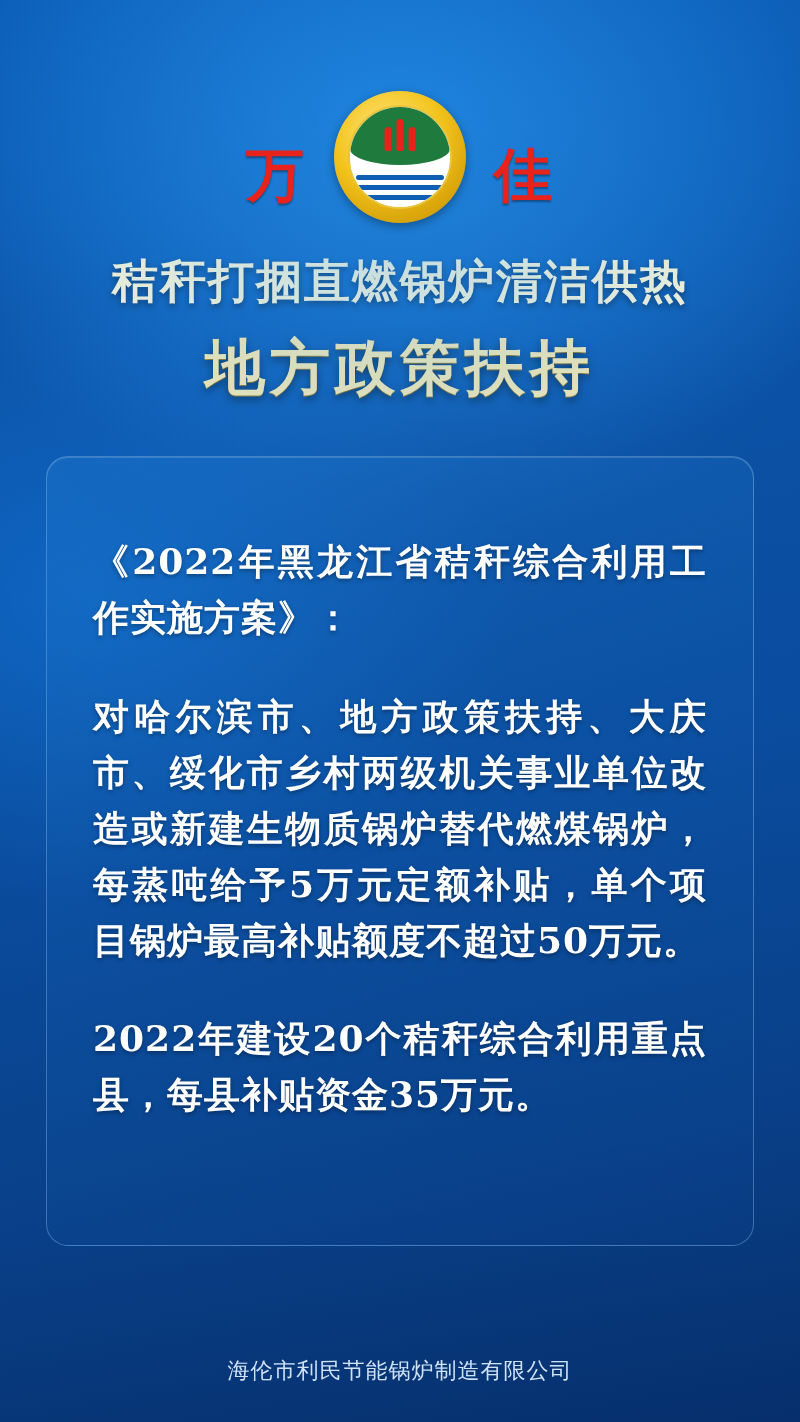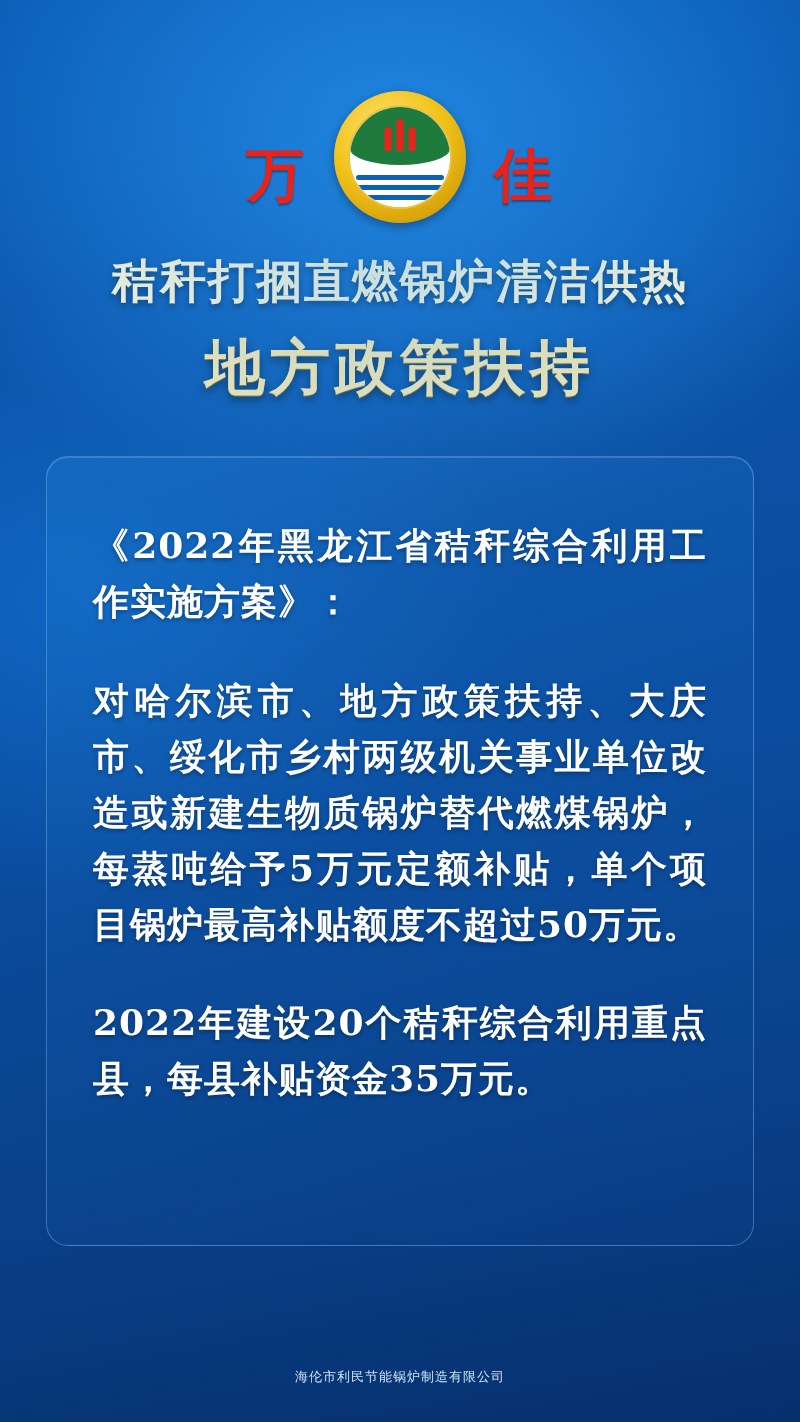--- a/index.html
+++ b/index.html
@@ -148,21 +148,21 @@
   
   .card {
     position: relative;
     margin: 54px auto 0 auto;
     width: 708px;
     min-height: 790px;
     border-radius: 22px;
     background: linear-gradient(160deg, rgba(30,120,205,0.42) 0%, rgba(18,92,175,0.30) 45%, rgba(10,66,140,0.28) 100%);
     border: 1px solid rgba(160,205,245,0.35);
     box-shadow: inset 0 1px 0 rgba(255,255,255,0.16);
-    padding: 60px 46px 40px 46px;
+    padding: 76px 46px 40px 46px;
     box-sizing: border-box;
   }
   .para {
     font-family: "DejaVu Serif", "Liberation Serif", serif;
     font-weight: bold;
     color: #ffffff;
     font-size: 36px;
     line-height: 1.56;
     letter-spacing: 1px;
     text-shadow: 0 2px 4px rgba(0,0,0,0.35);
@@ -172,21 +172,21 @@
   .para:last-of-type { margin-bottom: 0; }
 
   
   .footer {
     position: absolute;
     left: 0;
     bottom: 36px;
     width: 100%;
     text-align: center;
     font-family: Liberation Mono, monospace;
-    font-size: 13px;
+    font-size: 22px;
     color: #cfe2f7;
     letter-spacing: 1px;
   }
 </style>
 </head>
 <body>
 
 <div class="poster">
 
   <div class="logo-row">

